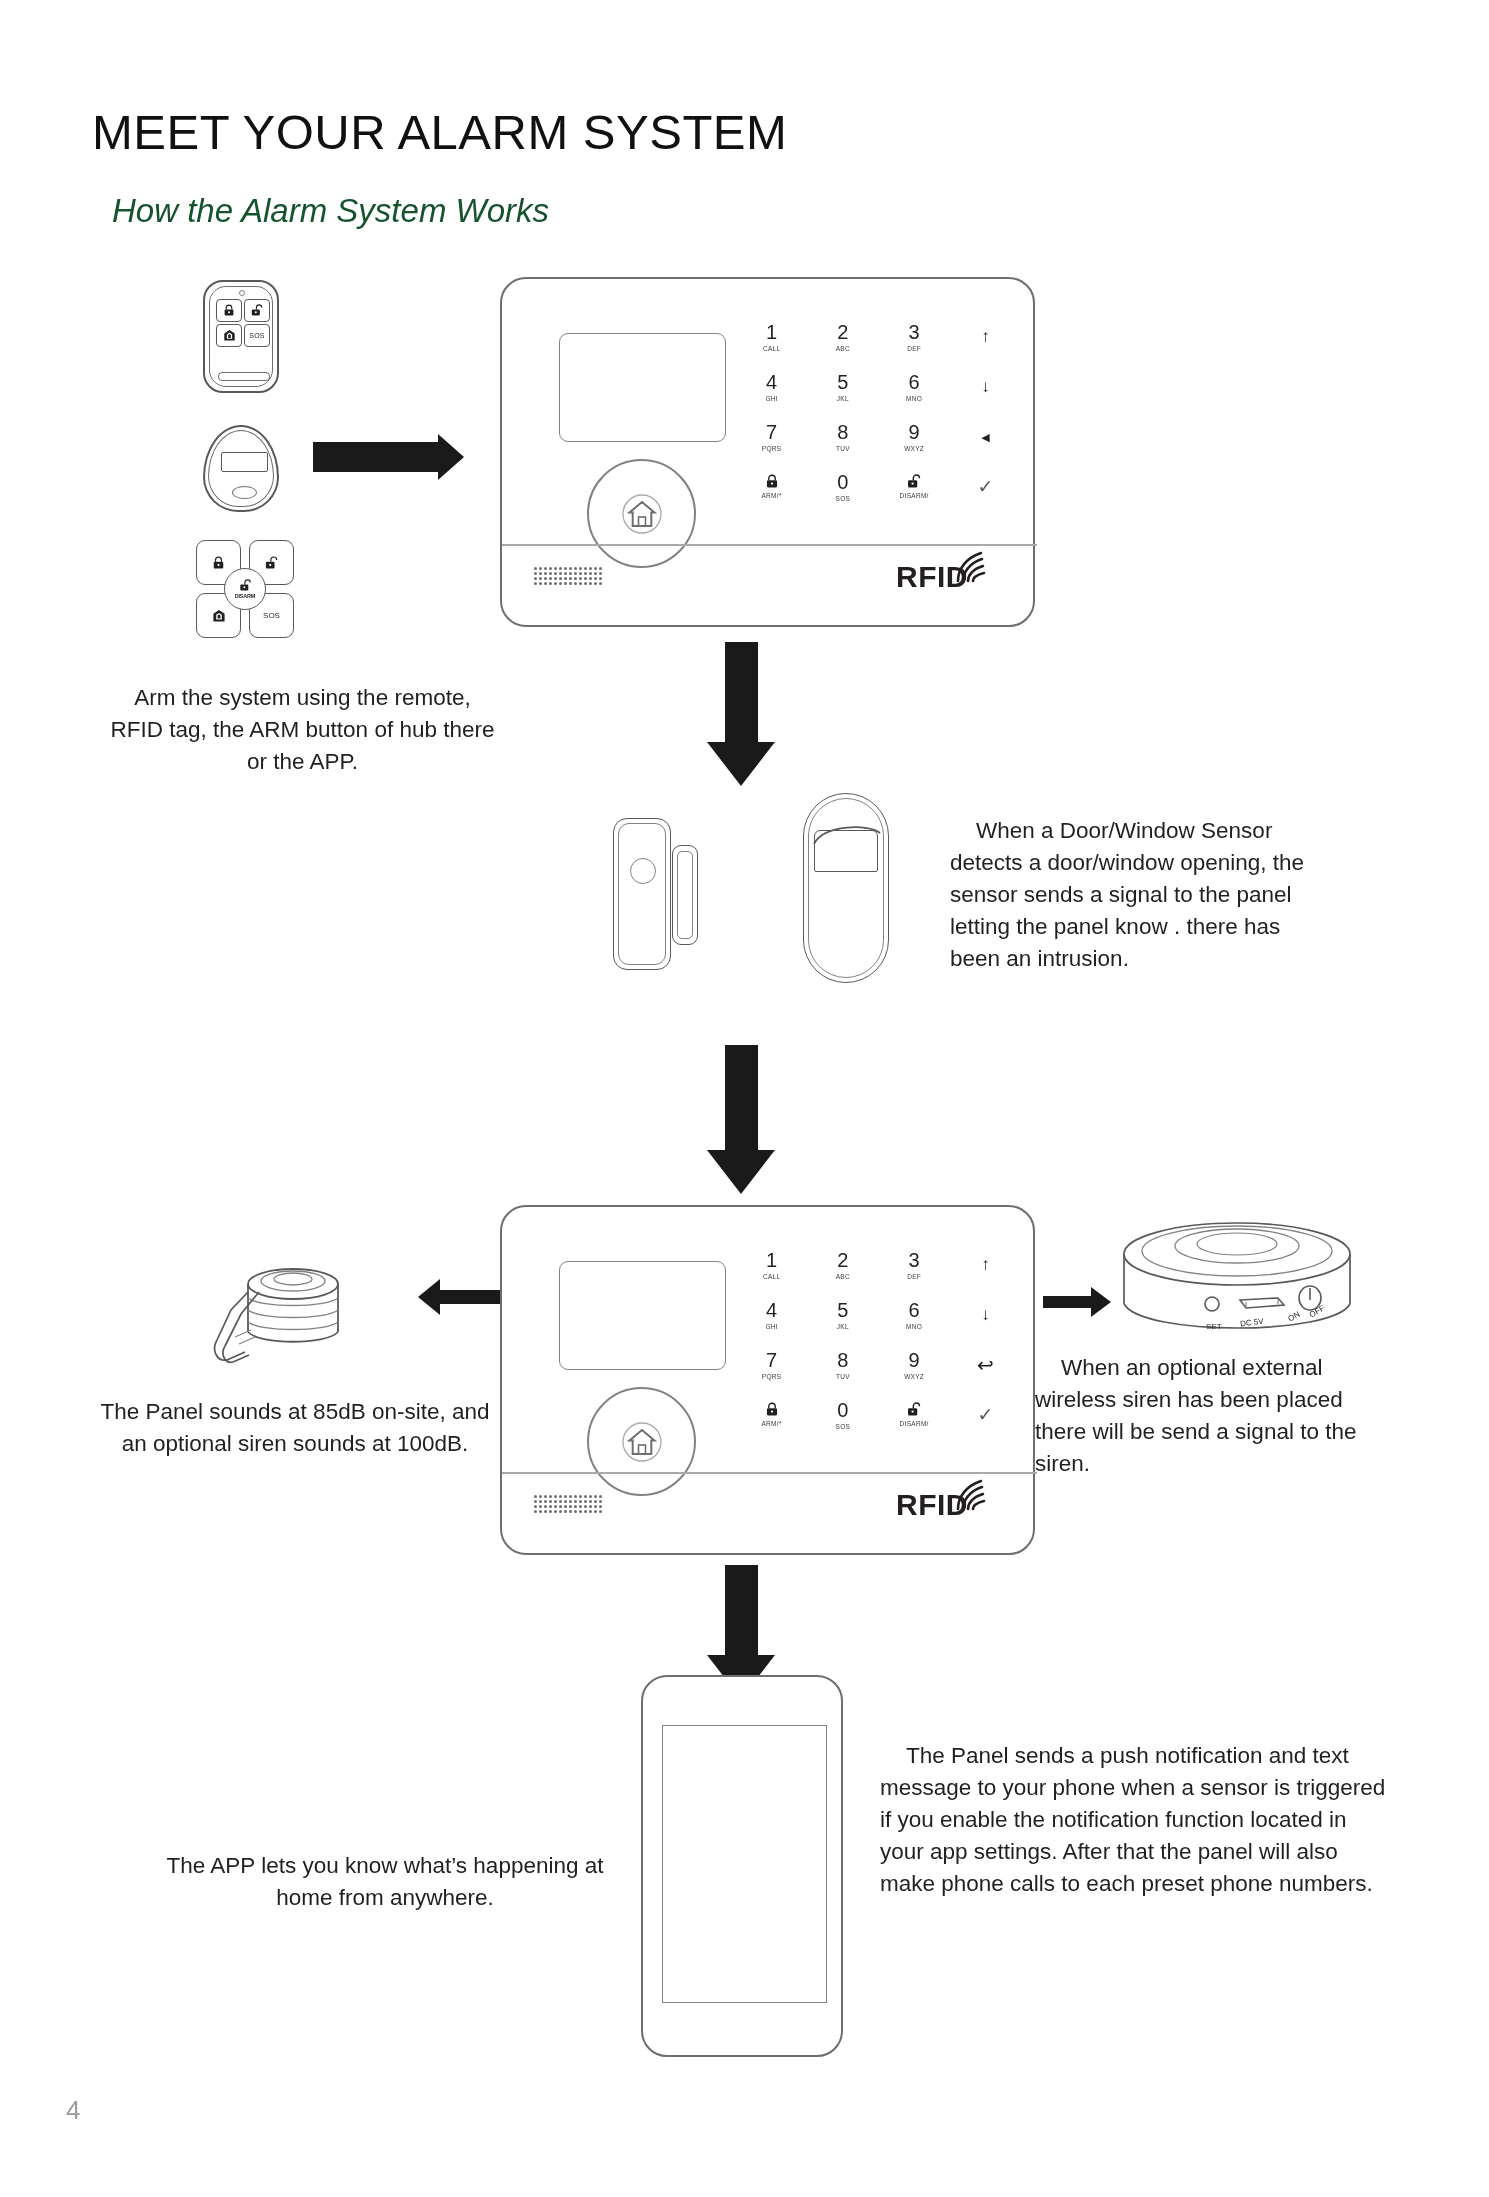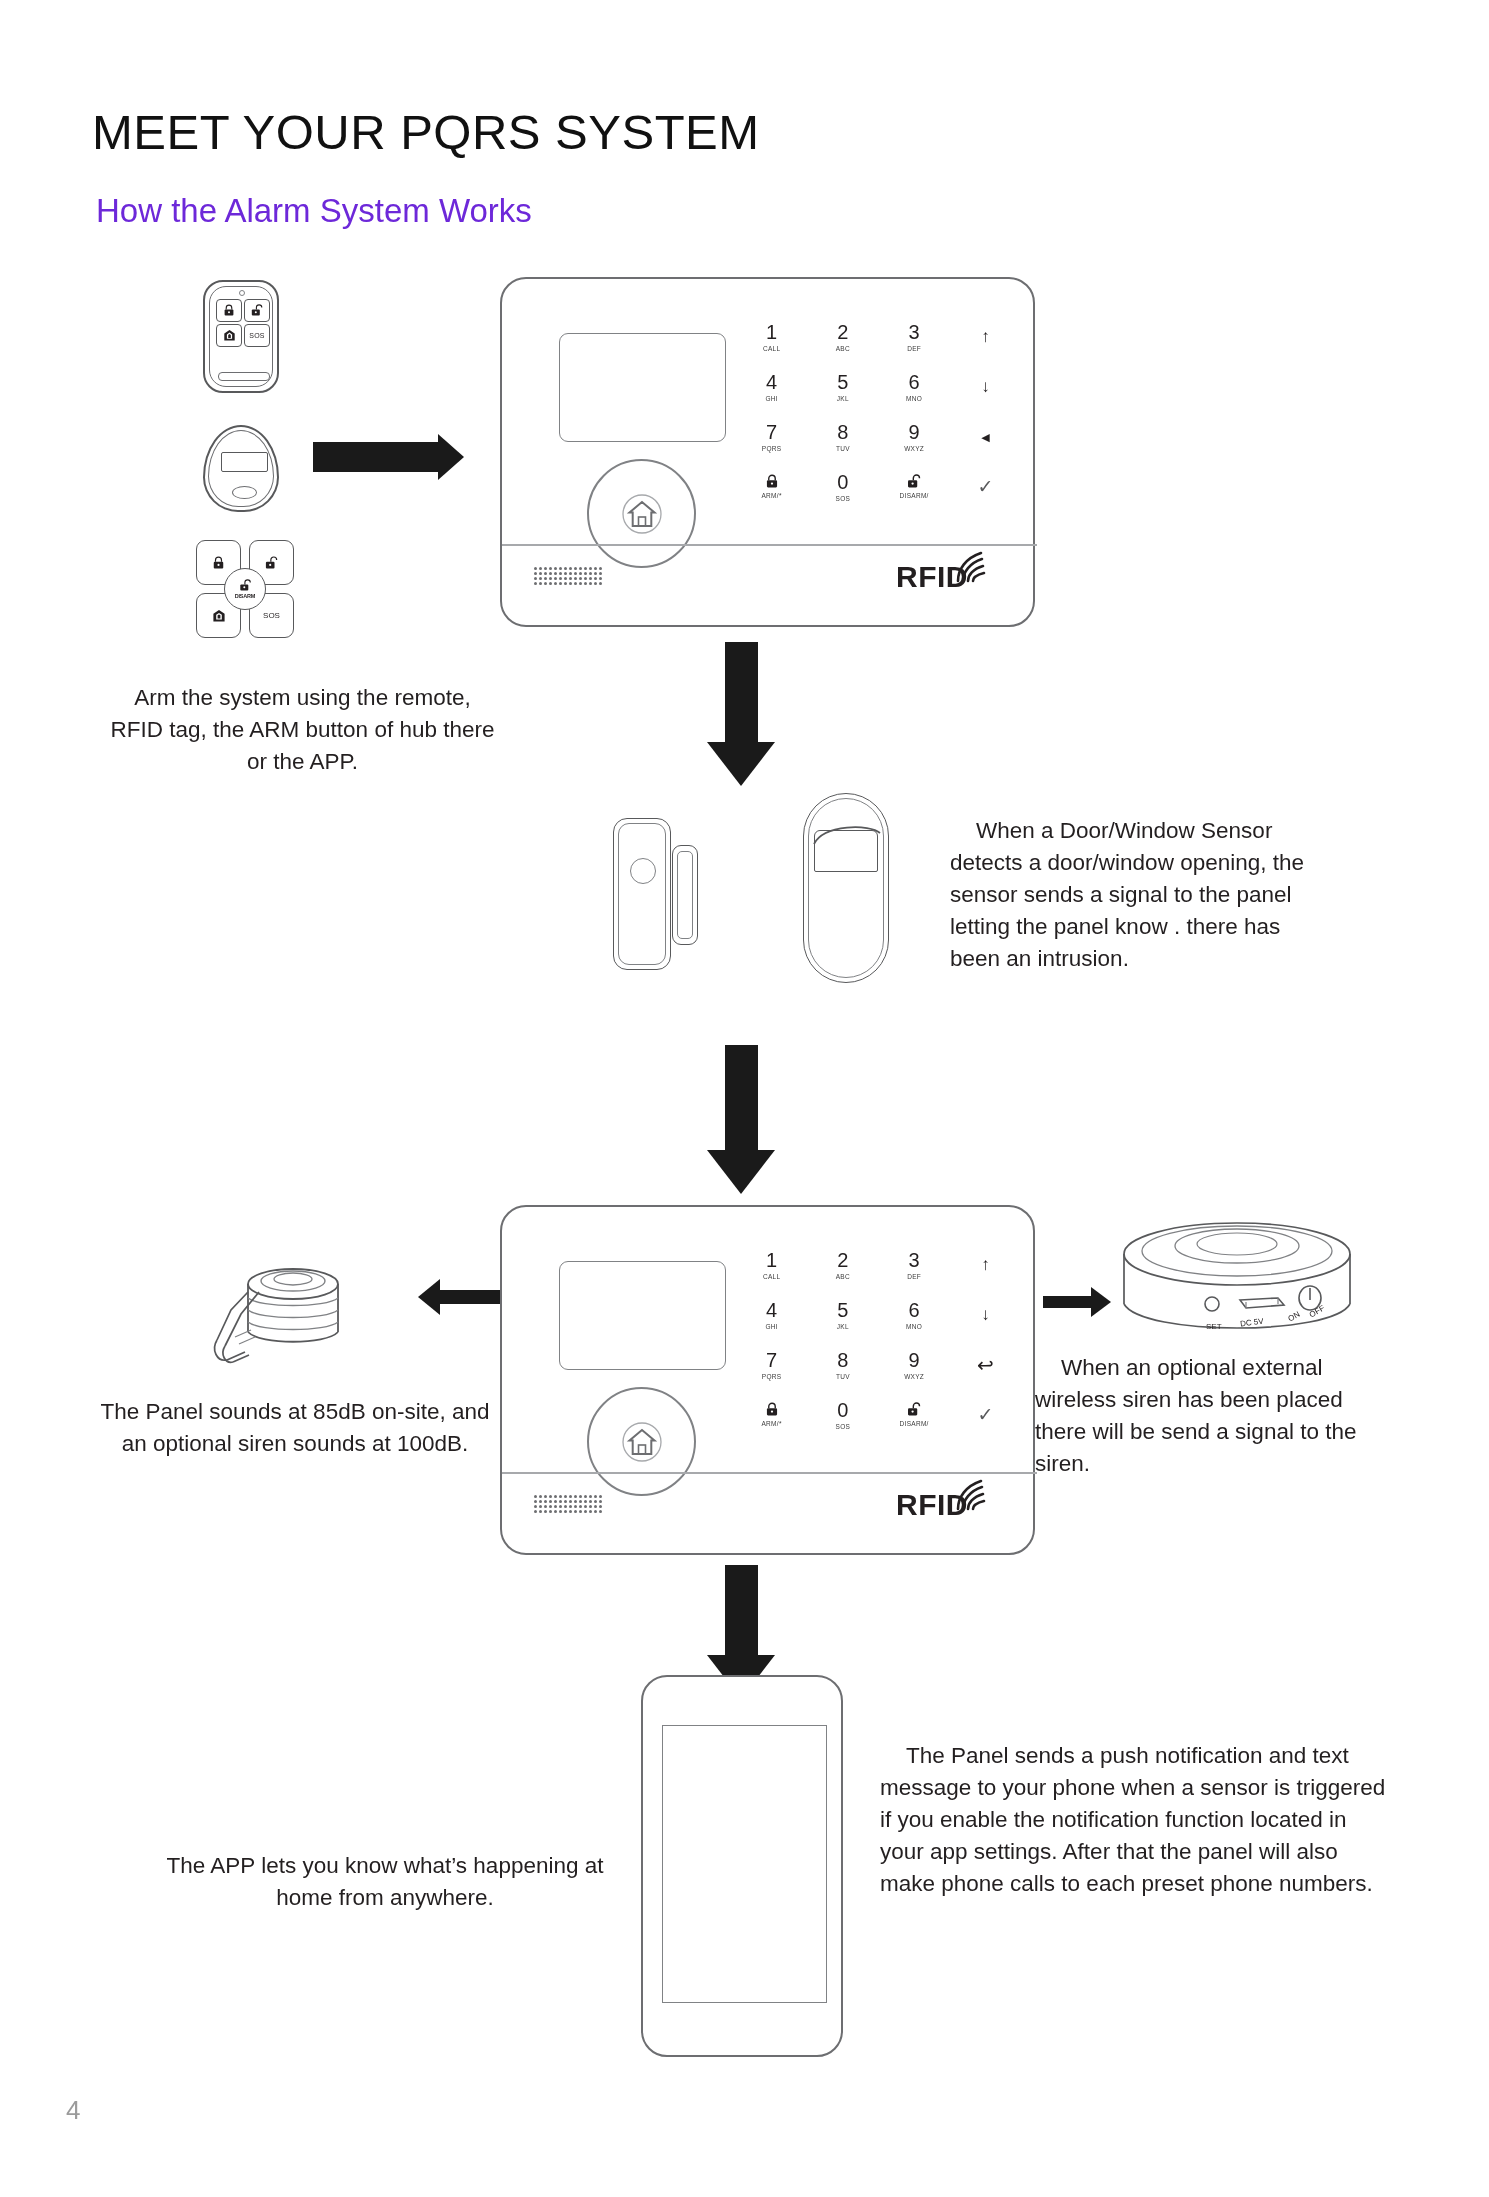--- a/index.html
+++ b/index.html
@@ -25,26 +25,27 @@
     left: 92px;
     top: 104px;
     font-size: 49px;
     letter-spacing: 0.5px;
     font-weight: 400;
     color: #111;
     white-space: nowrap;
   }
   .page-subtitle {
     position: absolute;
-    left: 96px;
+    left: 112px;
     top: 192px;
     font-size: 33px;
     font-weight: 400;
-    color: #6d28d9;
+    color: #14532d;
     white-space: nowrap;
+    font-style: italic;
   }
   .page-number {
     position: absolute;
     left: 66px;
     top: 2095px;
     font-size: 26px;
     color: #9b9b9b;
   }
 
   
@@ -362,21 +363,21 @@
     position: absolute;
     border: 1.8px solid #808285;
   }
   svg { display: block; }
 </style>
 </head>
 <body>
 
 <div id="page">
 
-  <div class="page-title">MEET YOUR PQRS SYSTEM</div>
+  <div class="page-title">MEET YOUR ALARM SYSTEM</div>
   <div class="page-subtitle">How the Alarm System Works</div>
   <div class="page-number">4</div>
 
   <div class="fob" style="left:203px; top:280px;">
     <div class="fob-inner"></div>
     <div class="fob-led"></div>
     <div class="fob-keys">
       <div class="fob-key">
         <svg width="12" height="13" viewBox="0 0 12 13">
           <path d="M3.2 5.4V3.9a2.8 2.8 0 0 1 5.6 0v1.5" fill="none" stroke="#231f20" stroke-width="1.1"></path>

